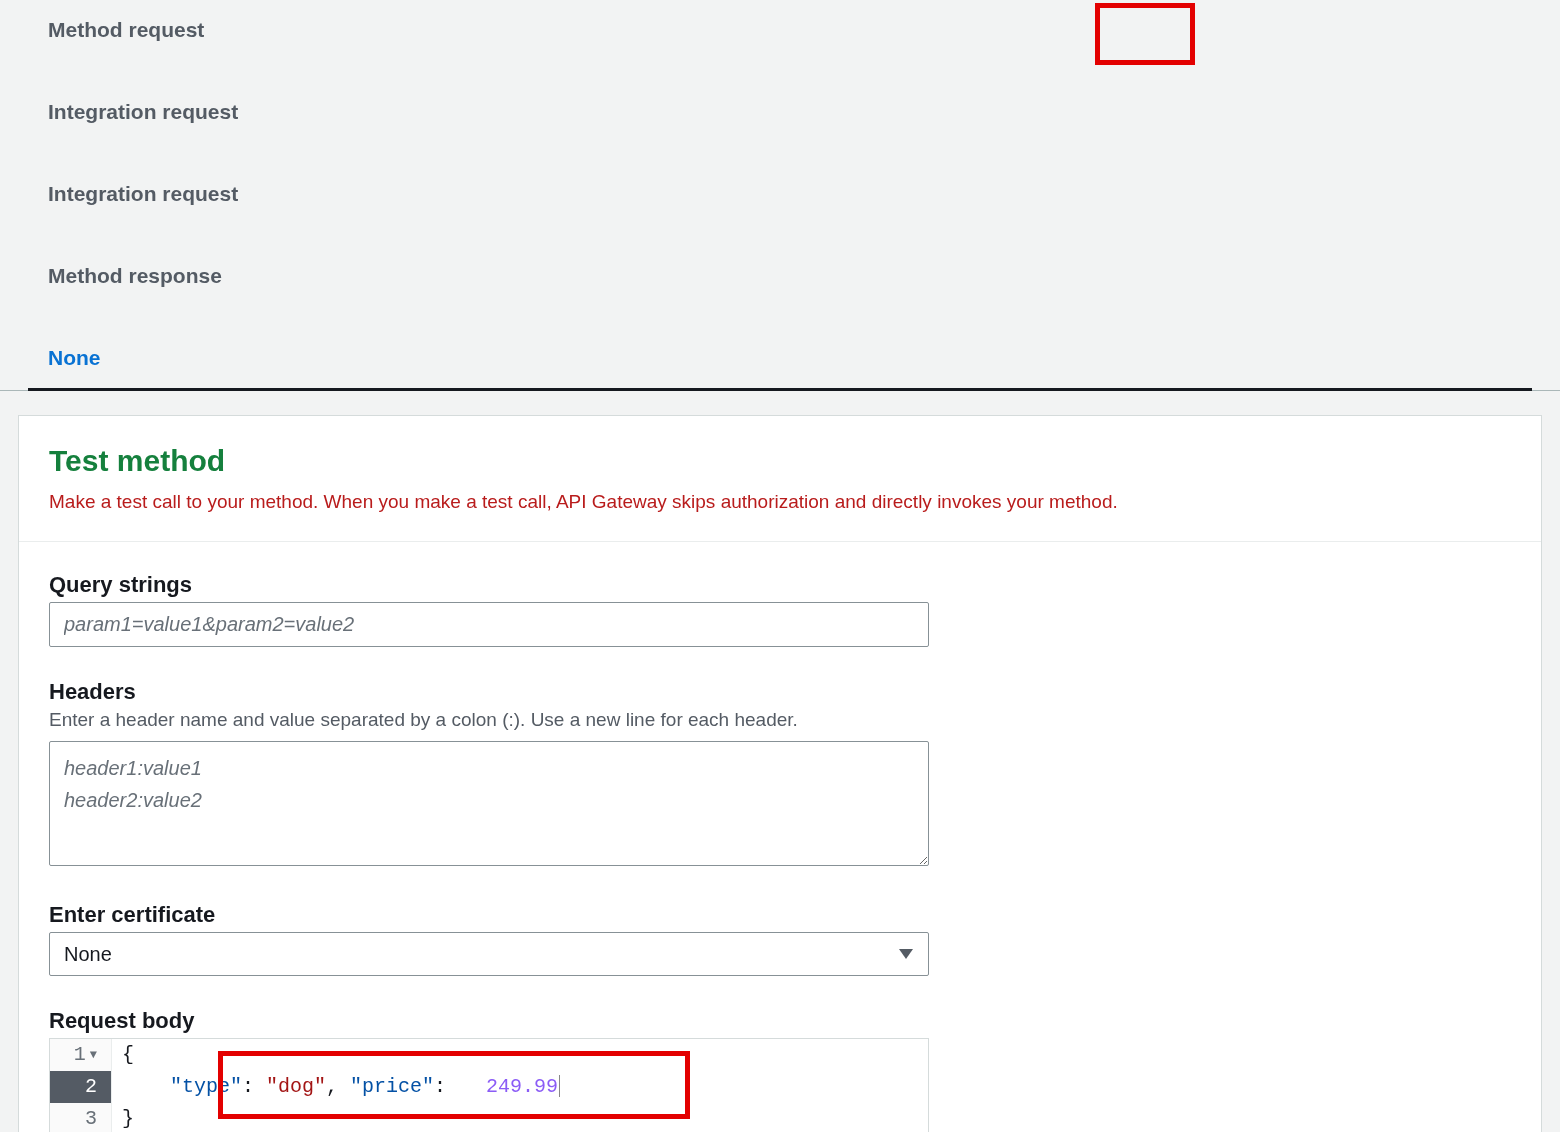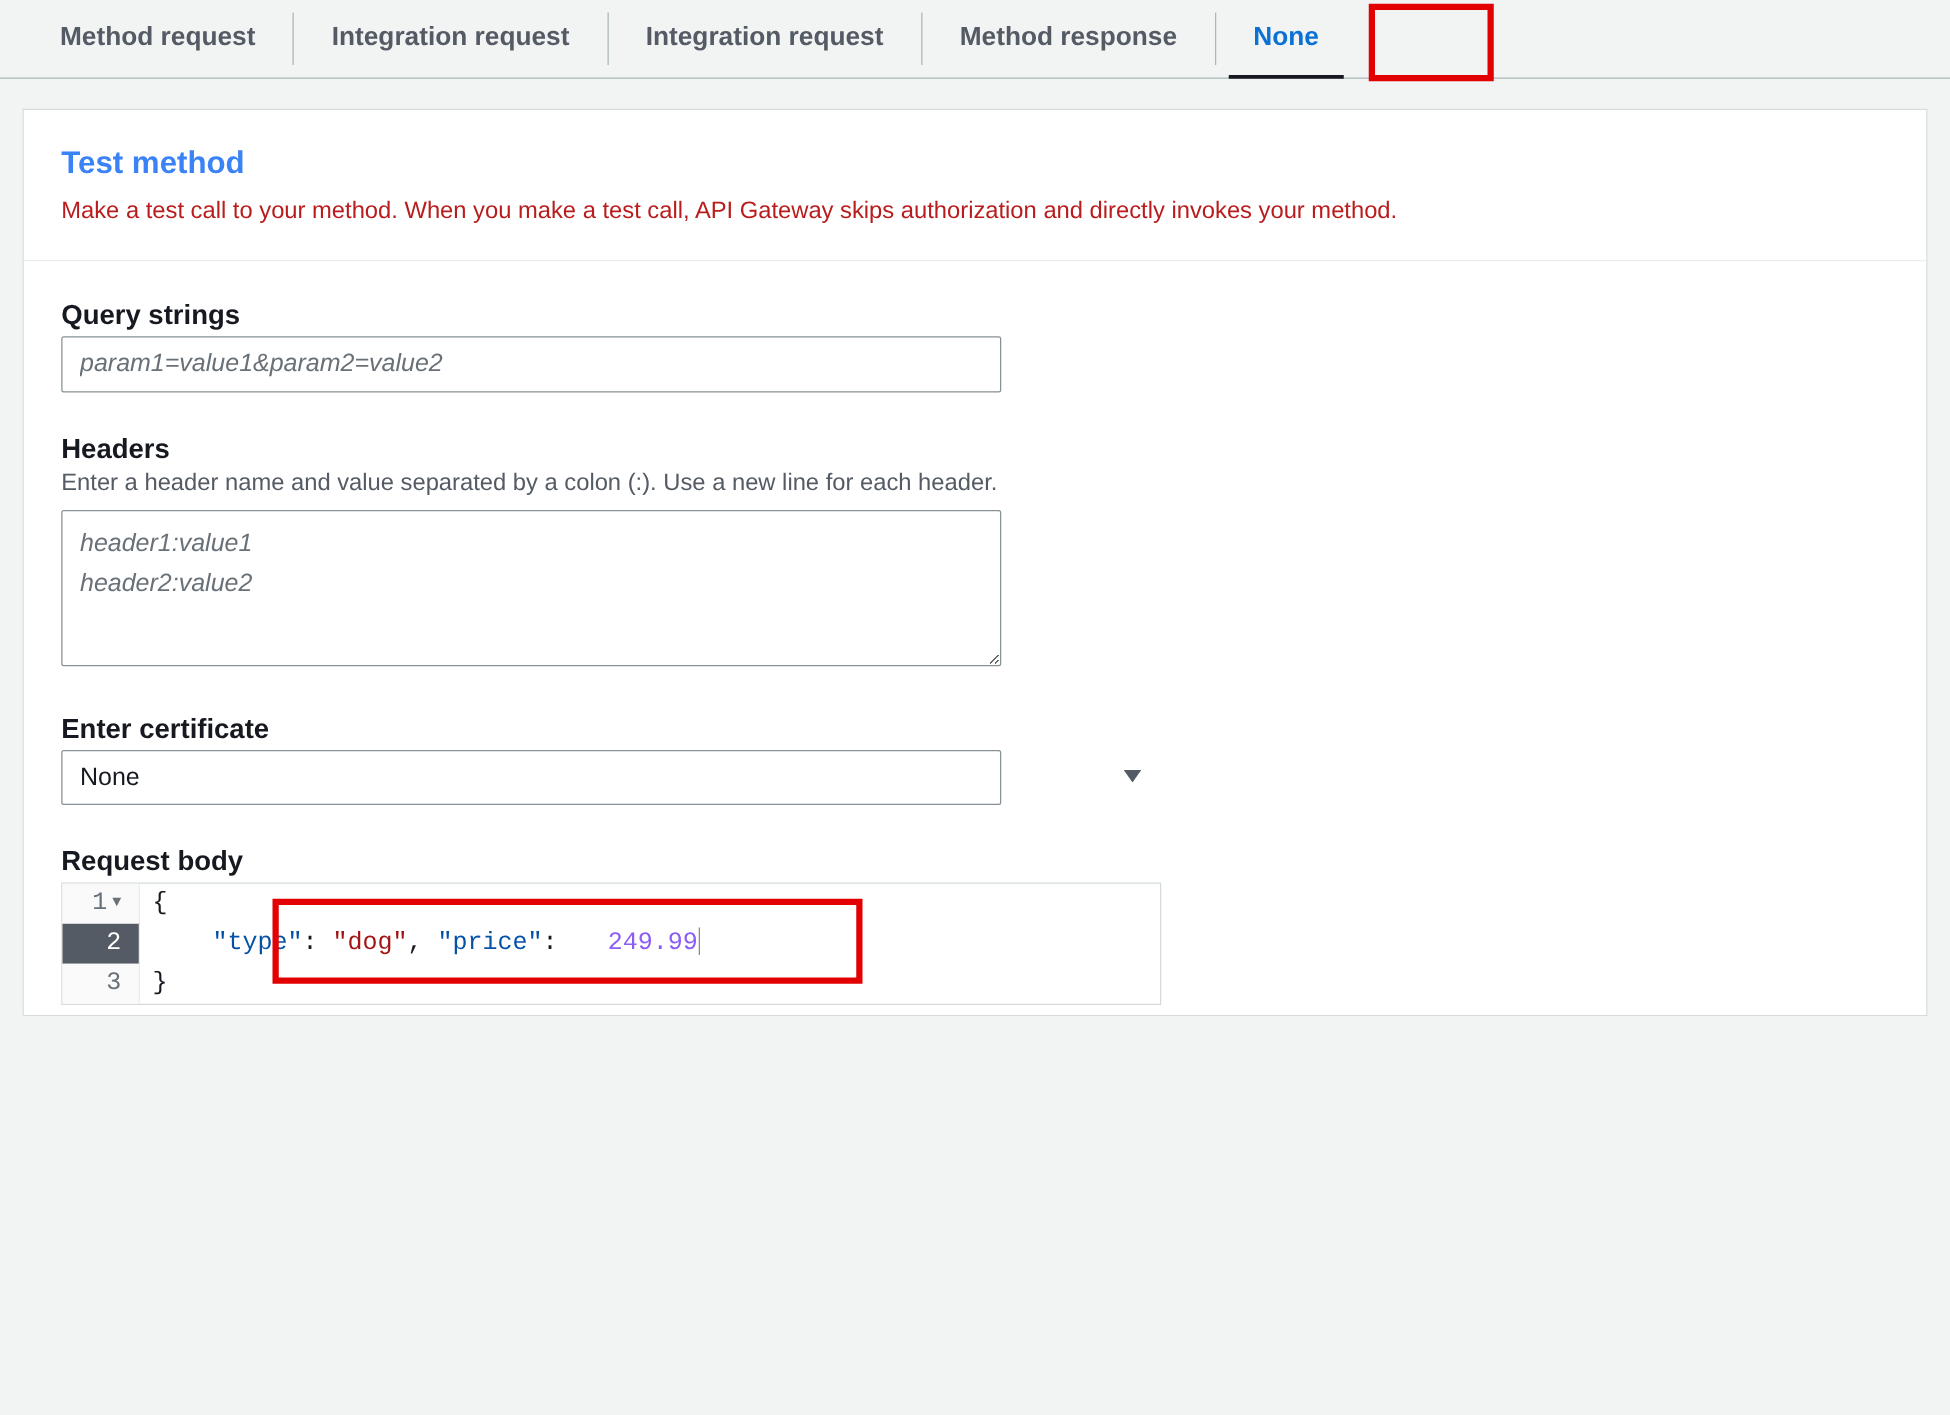--- a/index.html
+++ b/index.html
@@ -51,23 +51,23 @@
   .panel {
     margin: 24px 18px 0 18px;
     background: #fff;
     border: 1px solid #d5dbdb;
   }
   .panel-header {
     padding: 28px 30px 24px 30px;
     border-bottom: 1px solid #eaeded;
   }
   .panel-header h1 {
-    font-size: 25px;
+    font-size: 30px;
     font-weight: 700;
-    color: #3b82f6;
+    color: #15803d;
     margin-bottom: 10px;
   }
   .panel-header p {
     font-size: 19px;
     color: #b91c1c;
     line-height: 1.5;
   }
   .panel-body {
     padding: 30px 30px 8px 30px;
   }
@@ -79,21 +79,21 @@
     margin-bottom: 4px;
     display: block;
   }
   .form-hint {
     font-size: 19px;
     color: #545b64;
     margin-bottom: 10px;
     display: block;
   }
   .input, .textarea, .select {
-    width: 752px;
+    width: 880px;
     max-width: 100%;
     border: 1px solid #879196;
     border-radius: 2px;
     font-size: 20px;
     padding: 10px 14px;
     font-family: inherit;
     color: #16191f;
     background: #fff;
   }
   .input::placeholder, .textarea::placeholder {
@@ -182,21 +182,21 @@
     display:inline-block;
     width:1px;height:22px;
     background:#888;
     vertical-align:middle;
     margin-left:1px;
   }
 </style>
 </head>
 <body>
 
-<div class="tabs" style="position:relative;">
+<div class="tabs" style="position:relative;flex-direction:column;">
   <div class="tab">Method request</div>
   <div class="tab-sep"></div>
   <div class="tab">Integration request</div>
   <div class="tab-sep"></div>
   <div class="tab">Integration request</div>
   <div class="tab-sep"></div>
   <div class="tab">Method response</div>
   <div class="tab-sep"></div>
   <div class="tab active">None</div>
   <div class="highlight-red tab-test-highlight"></div>

